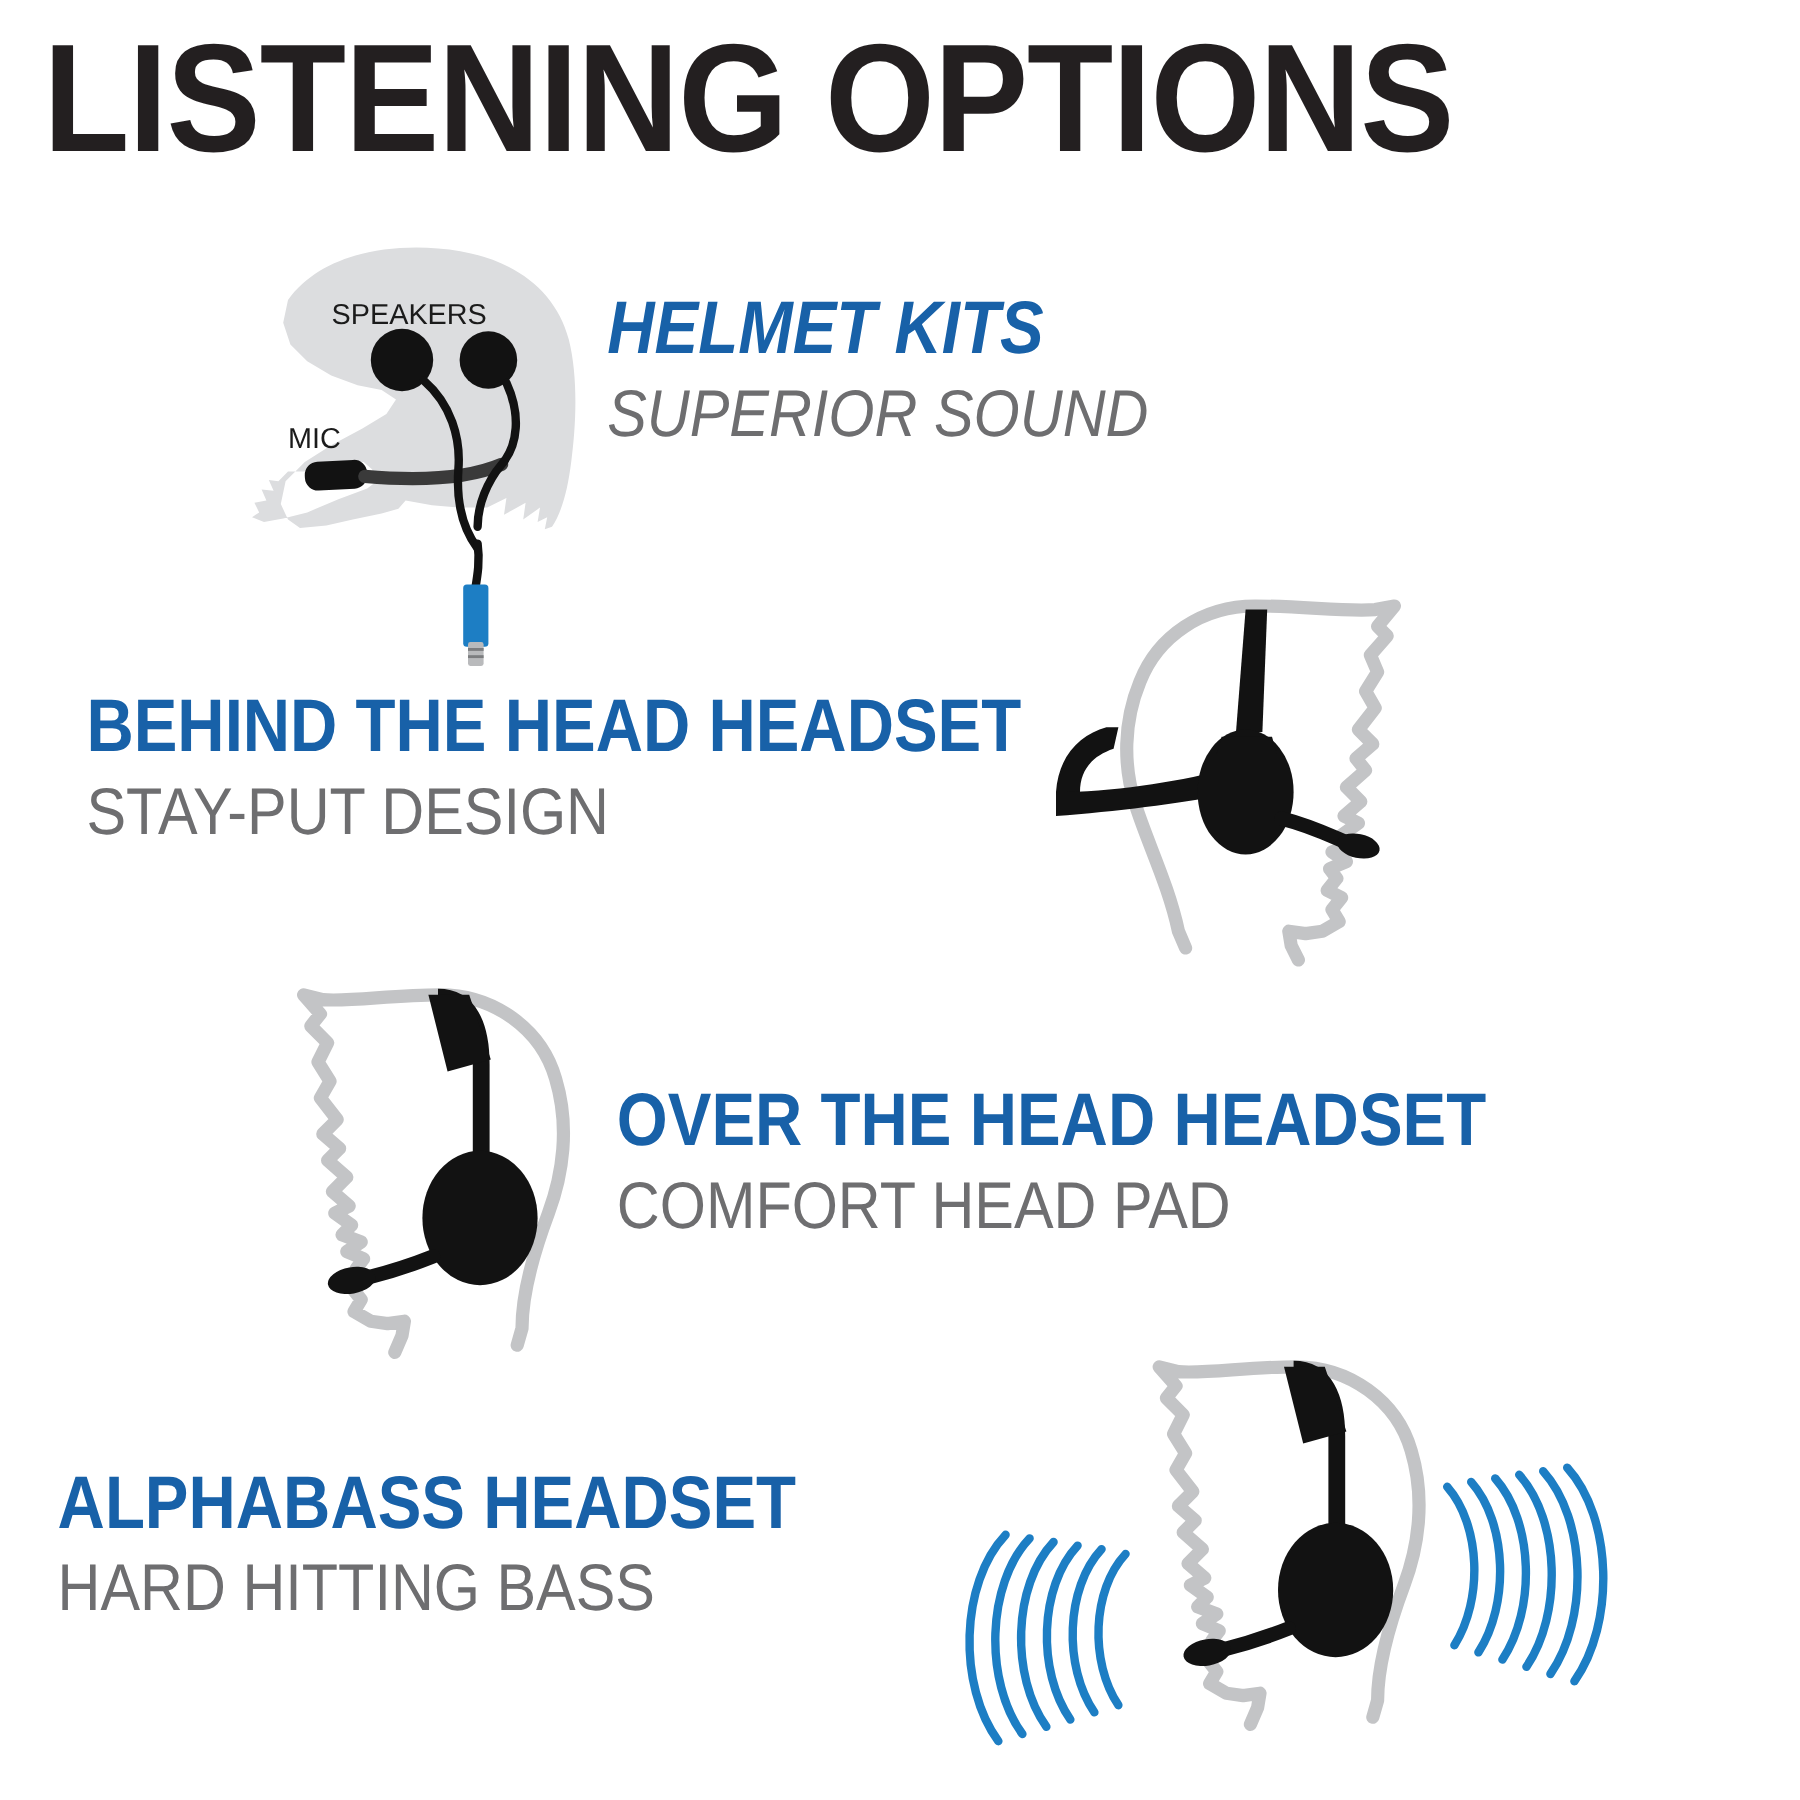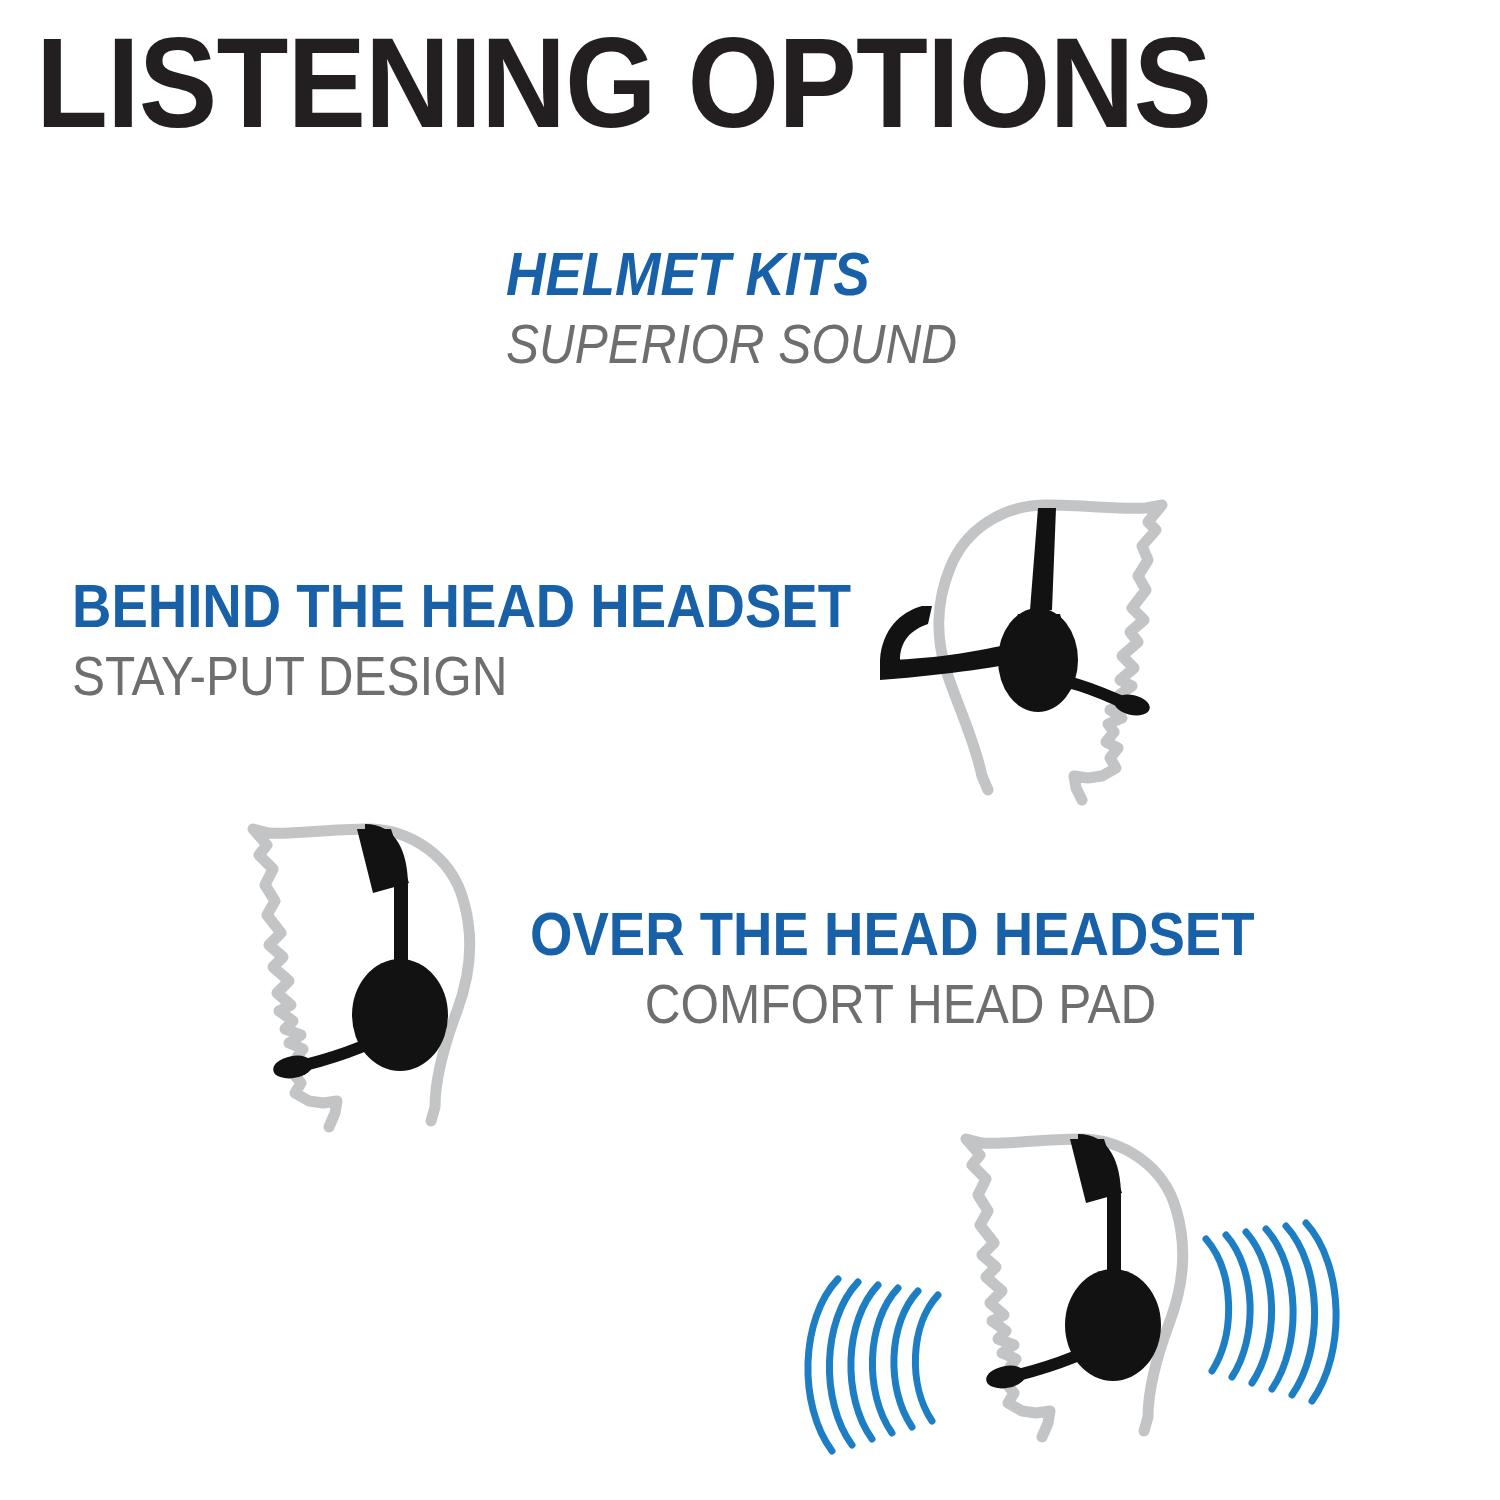--- a/index.html
+++ b/index.html
@@ -55,21 +55,21 @@
     letter-spacing: 0px;
     color: #6e6e70;
     margin-top: 12px;
     transform: scaleX(0.9);
     transform-origin: left top;
   }
 
   
   #block-helmet      { left: 506px; top: 243px; font-style: italic; }
   #block-behind      { left: 40px;  top: 575px; margin-left: 32px; }
-  #block-over        { left: 530px; top: 903px; text-align: center; }
+  #block-over        { left: 514px; top: 903px; }
   #block-alphabass   { left: 48px;  top: 1222px; }
 
   
   .illus { position: absolute; }
   #illus-helmet    { left: 210px; top: 195px;  width: 300px; height: 360px; }
   #illus-behind    { left: 870px; top: 490px;  width: 350px; height: 330px; }
   #illus-over      { left: 195px; top: 815px;  width: 350px; height: 340px; }
   #illus-alphabass { left: 790px; top: 1125px; width: 570px; height: 365px; }
 
   .illus svg { display: block; width: 100%; height: 100%; }
@@ -80,20 +80,64 @@
     fill: #1b1b1b;
   }
 </style>
 </head>
 <body>
 
 <div id="page">
 
   <div id="page-title">LISTENING OPTIONS</div>
 
+  <div class="illus" id="illus-helmet">
+    <svg viewBox="0 0 300 360" xmlns="http://www.w3.org/2000/svg">
+
+      <path d="M30 55 C55 20 105 8 155 12 C210 16 252 42 264 88
+               C272 120 270 160 266 190 C263 214 258 232 250 244
+               L244 246 L246 236 L238 240 L240 228 L226 238 L228 224
+               L210 234 L212 220 L196 228 L172 228
+               L150 226 L128 222 L112 215
+               L104 206 L100 196 L93 190
+               L56 193 L44 198 L30 198
+               L22 206 L14 205 L18 214 L8 213 L12 222 L2 224
+               L6 232 L0 236 L10 240 L26 237 L46 232
+               L72 221 L96 212 L104 206
+               L112 215 L128 222 L122 229 L108 233
+               L84 238 L62 243 L40 245
+               L30 238 L24 225
+               L28 206 L44 190 L66 176
+               L92 162 L112 150 L120 138
+               L108 130 L88 126 L66 118
+               L46 106 L32 92 L26 74 Z" fill="#dcdddf"></path>
+
+      <text class="helmet-label" x="131" y="75" font-size="24" text-anchor="middle">SPEAKERS</text>
+
+      <text class="helmet-label" x="52" y="178" font-size="24" text-anchor="middle">MIC</text>
+
+      <circle cx="125" cy="105" r="26" fill="#121212"></circle>
+      <circle cx="197" cy="105" r="24" fill="#121212"></circle>
+
+      <rect x="44" y="189" width="52" height="24" rx="11" fill="#121212" transform="rotate(-3 70 201)"></rect>
+
+      <path d="M94 202 C140 206 180 204 208 192" stroke="#3a3a3a" stroke-width="11" fill="none" stroke-linecap="round"></path>
+
+      <path d="M143 122 C166 142 174 170 172 196 C170 224 176 246 188 262" stroke="#121212" stroke-width="7" fill="none" stroke-linecap="round"></path>
+      <path d="M212 124 C224 150 222 176 208 192 C196 206 188 226 188 244" stroke="#121212" stroke-width="7" fill="none" stroke-linecap="round"></path>
+
+      <path d="M188 258 C190 272 188 284 186 296" stroke="#121212" stroke-width="7" fill="none" stroke-linecap="round"></path>
+
+      <rect x="176" y="292" width="21" height="52" rx="3" fill="#1d7ec4"></rect>
+
+      <rect x="180" y="340" width="13" height="20" rx="2" fill="#b9babc"></rect>
+      <rect x="180" y="345" width="13" height="2.4" fill="#7c7d7f"></rect>
+      <rect x="180" y="351" width="13" height="2.4" fill="#7c7d7f"></rect>
+    </svg>
+  </div>
 
   <div class="text-block" id="block-helmet">
     <div class="opt-title">HELMET KITS</div>
     <div class="opt-sub">SUPERIOR SOUND</div>
   </div>
 
   <div class="text-block" id="block-behind">
     <div class="opt-title">BEHIND THE HEAD HEADSET</div>
     <div class="opt-sub">STAY-PUT DESIGN</div>
   </div>
@@ -171,20 +215,24 @@
       <path d="M166 232 C146 240 126 246 110 250" stroke="#121212" stroke-width="12" fill="none" stroke-linecap="round"></path>
       <ellipse cx="98" cy="252" rx="20" ry="11" fill="#121212" transform="rotate(-10 98 252)"></ellipse>
     </svg>
   </div>
 
   <div class="text-block" id="block-over">
     <div class="opt-title">OVER THE HEAD HEADSET</div>
     <div class="opt-sub">COMFORT HEAD PAD</div>
   </div>
 
+  <div class="text-block" id="block-alphabass">
+    <div class="opt-title">ALPHABASS HEADSET</div>
+    <div class="opt-sub">HARD HITTING BASS</div>
+  </div>
 
   <div class="illus" id="illus-alphabass">
     <svg viewBox="0 0 570 365" xmlns="http://www.w3.org/2000/svg">
 
       <g fill="none" stroke="#1d7ec4" stroke-linecap="round">
         <path d="M148 170 C120 200 118 260 142 296" stroke-width="7"></path>
         <path d="M128 166 C98 198 96 264 122 302" stroke-width="7"></path>
         <path d="M108 163 C76 197 74 268 102 308" stroke-width="7"></path>
         <path d="M88 160 C54 196 52 272 82 314" stroke-width="7"></path>
         <path d="M68 157 C32 195 30 276 62 320" stroke-width="7"></path>

